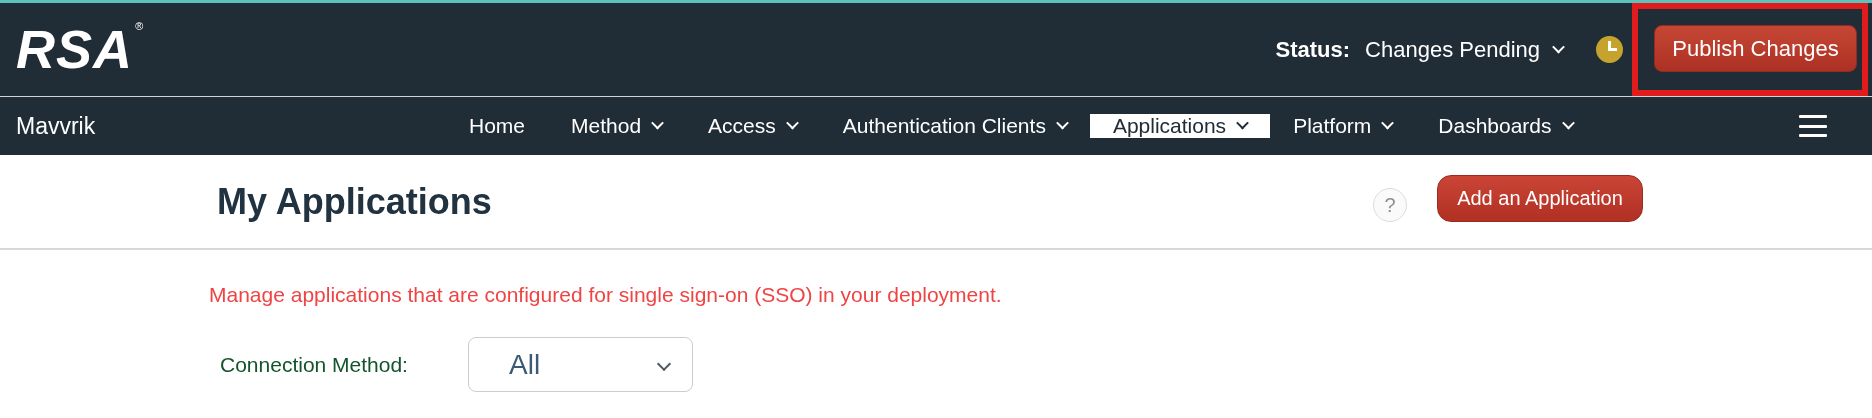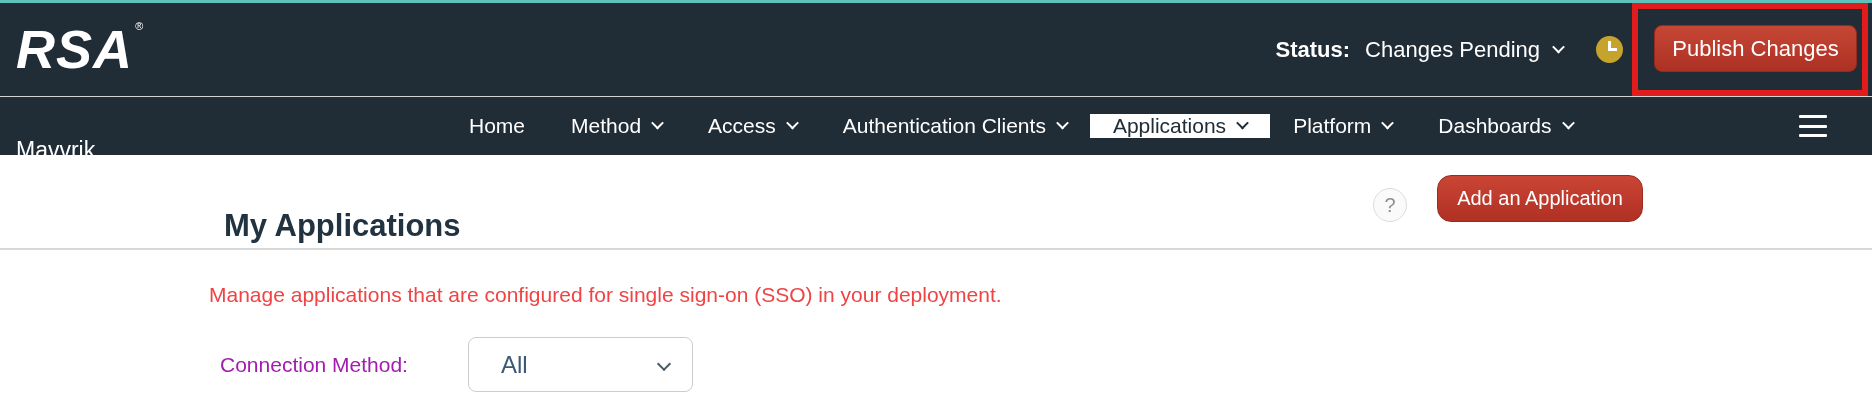--- a/index.html
+++ b/index.html
@@ -55,21 +55,21 @@
     border:6px solid #e01c1c; z-index:20; pointer-events:none;
   }
 
   
   .navbar {
     position:absolute; top:96px; left:0; width:100%; height:59px;
     background:#202c36; border-top:1px solid rgba(255,255,255,0.8);
   }
   .tenant {
     position:absolute; left:16px; top:50%; transform:translateY(-50%);
-    color:#ffffff; font-size:23px;margin-top:24px;
+    color:#ffffff; font-size:23px;
   }
   .nav-items {
     position:absolute; left:446px; top:0; height:100%;
     display:flex; align-items:center;
   }
   .nav-item {
     display:flex; align-items:center; padding:0 23px;
     color:#ffffff; font-size:21px; cursor:pointer; white-space:nowrap;
   }
   .nav-item .chev { margin-left:12px; margin-bottom:4px; }
@@ -78,22 +78,22 @@
   .hamburger {
     position:absolute; right:45px; top:50%; transform:translateY(-50%);
     width:28px; height:22px; display:flex; flex-direction:column; justify-content:space-between;
     cursor:pointer;
   }
   .hamburger span { display:block; height:3px; background:#ffffff; border-radius:1px; }
 
   
   .page-header { position:absolute; top:155px; left:0; width:100%; height:93px; background:#ffffff; }
   .page-title {
-    position:absolute; left:224px; top:50%; transform:translateY(-50%);
-    font-size:31px; color:#213240;margin-top:24px;
+    position:absolute; left:217px; top:50%; transform:translateY(-50%);
+    font-size:36px; color:#213240;
   }
   .help-circle {
     position:absolute; left:1373px; top:33px; width:34px; height:34px;
     border-radius:50%; border:1px solid #dcdcdc; background:#fafafa;
     color:#8e8e8e; font-size:20px; display:flex; align-items:center; justify-content:center;
     cursor:pointer;
   }
   .add-btn {
     position:absolute; left:1437px; top:20px; width:206px; height:47px;
     background:linear-gradient(180deg,#ca4536,#b03023);
@@ -104,28 +104,28 @@
 
   .divider { position:absolute; top:248px; left:0; width:100%; height:2px; background:#d8d8d8; }
 
   
   .description {
     position:absolute; left:209px; top:283px;
     font-size:21px; color:#ef4444;
   }
   .cm-label {
     position:absolute; left:220px; top:353px;
-    font-size:21px; color:#a21caf;
+    font-size:21px; color:#14532d;
   }
   .cm-select-wrap { position:absolute; left:468px; top:337px; width:225px; height:55px; }
   .cm-select {
     width:100%; height:100%;
     -webkit-appearance:none; appearance:none;
     border:1px solid #c9ced2; border-radius:8px; background:#ffffff;
-    padding-left:32px; font-size:24px; color:#3c5a74;
+    padding-left:40px; font-size:28px; color:#3c5a74;
     font-family:"Liberation Sans", sans-serif; cursor:pointer;
   }
   .cm-select-wrap .select-chev {
     position:absolute; right:24px; top:22px;
     width:10px; height:10px;
     border-right:2px solid #4b5a64; border-bottom:2px solid #4b5a64;
     transform:rotate(45deg); pointer-events:none;
   }
 </style>
 </head>

